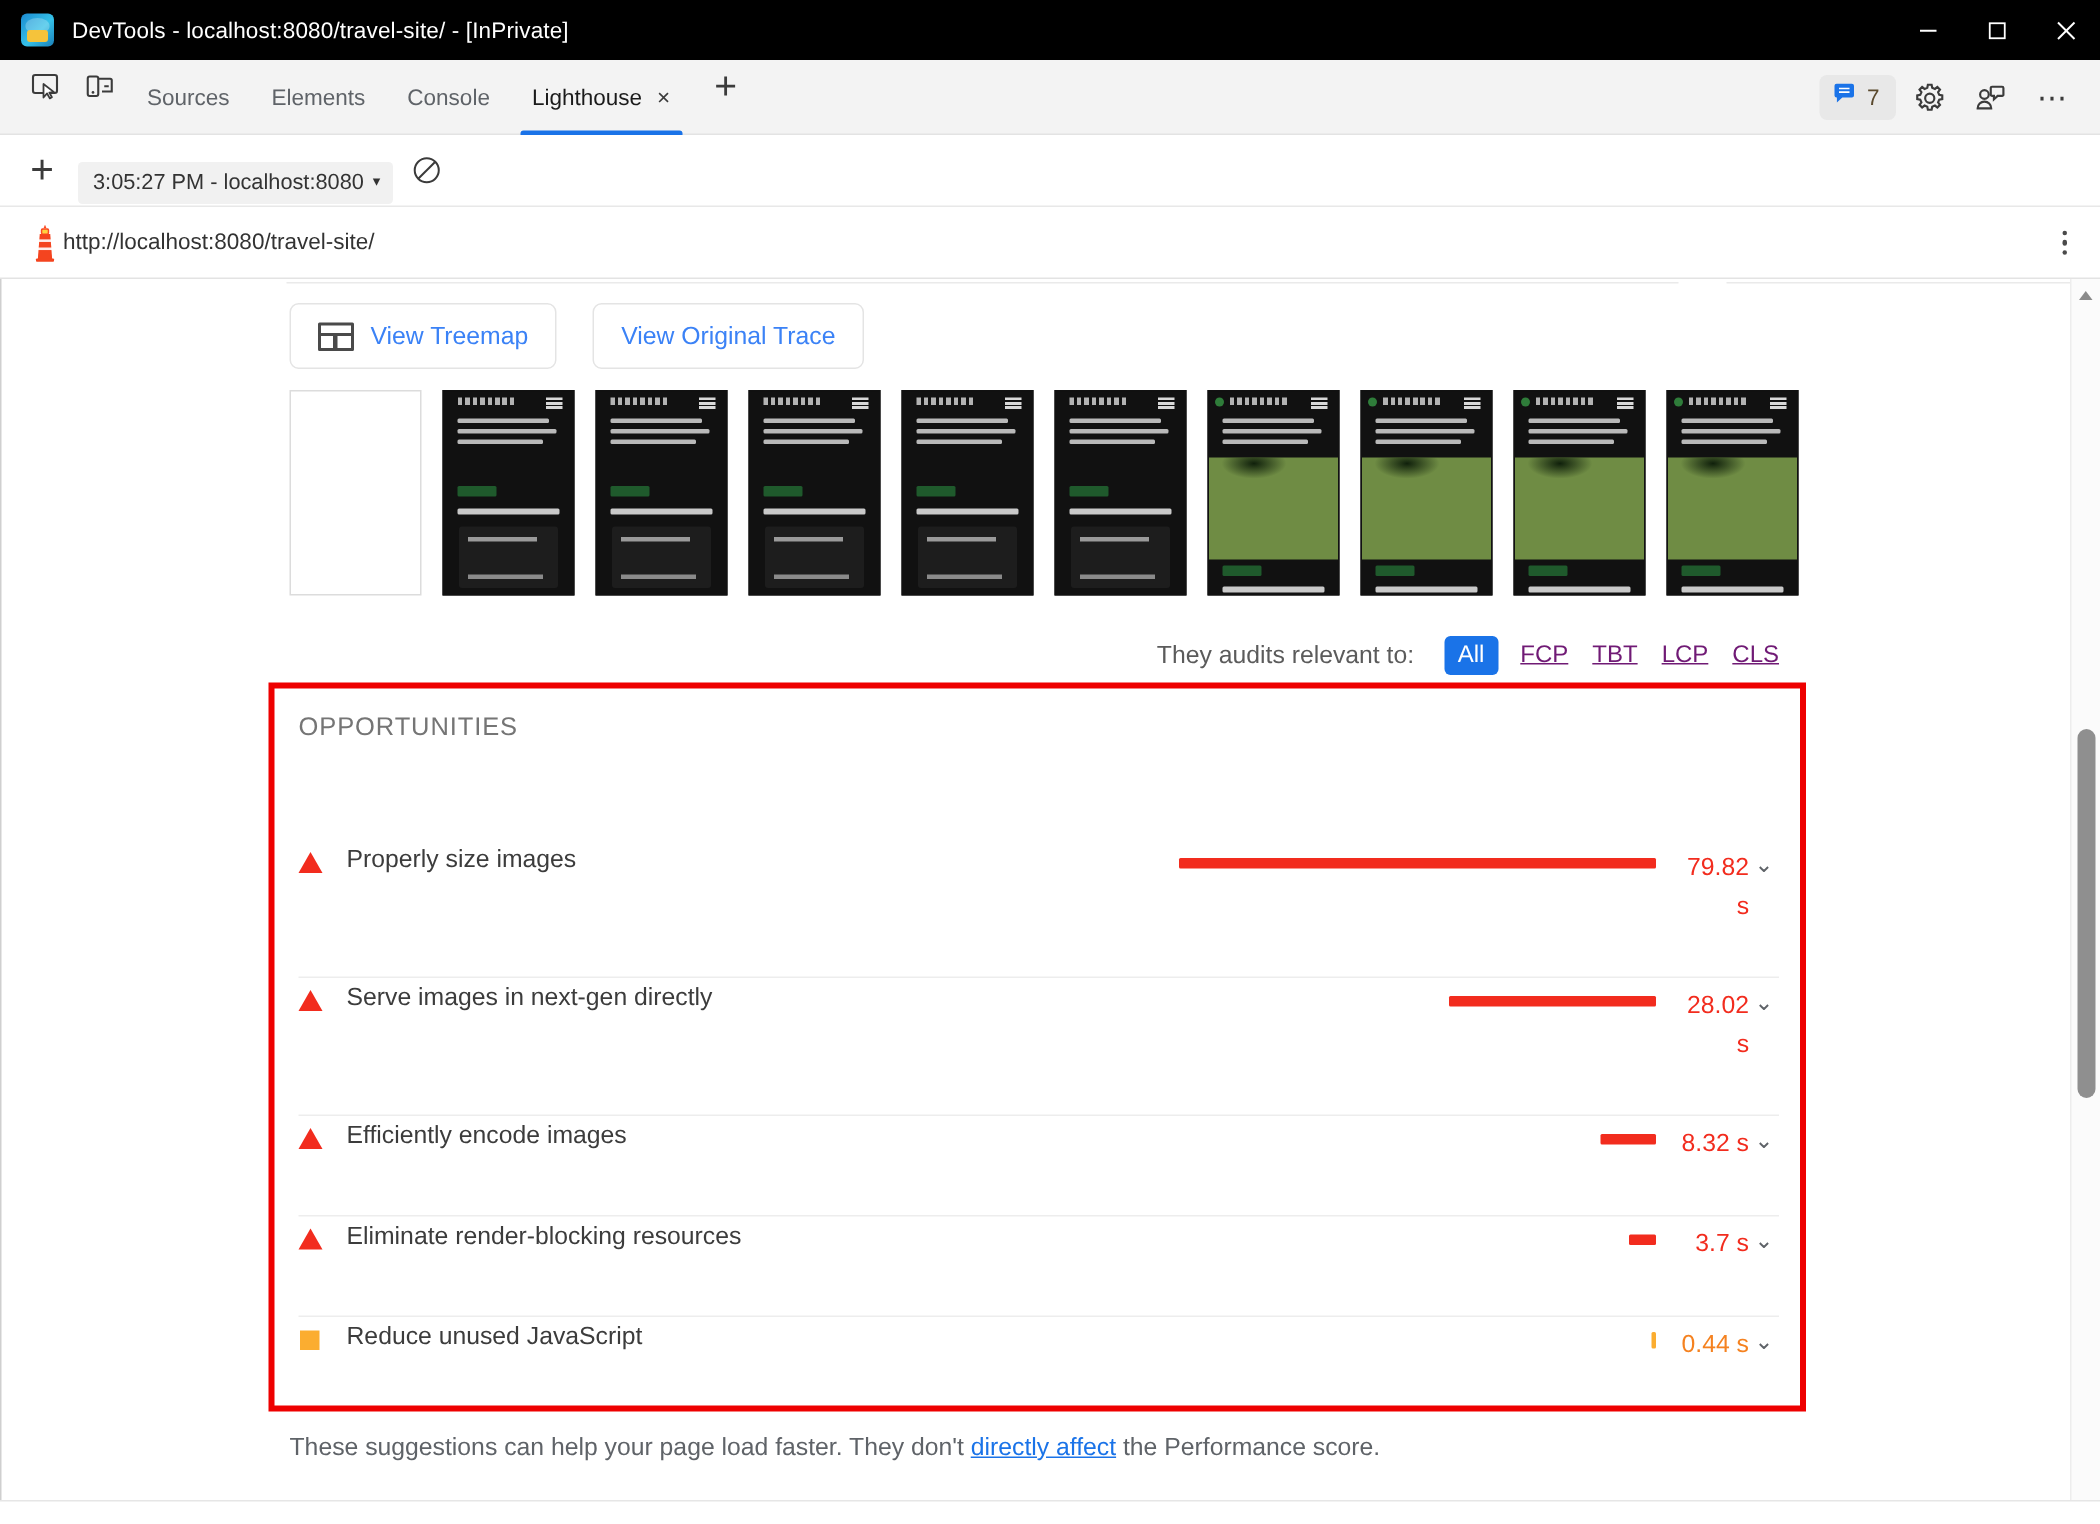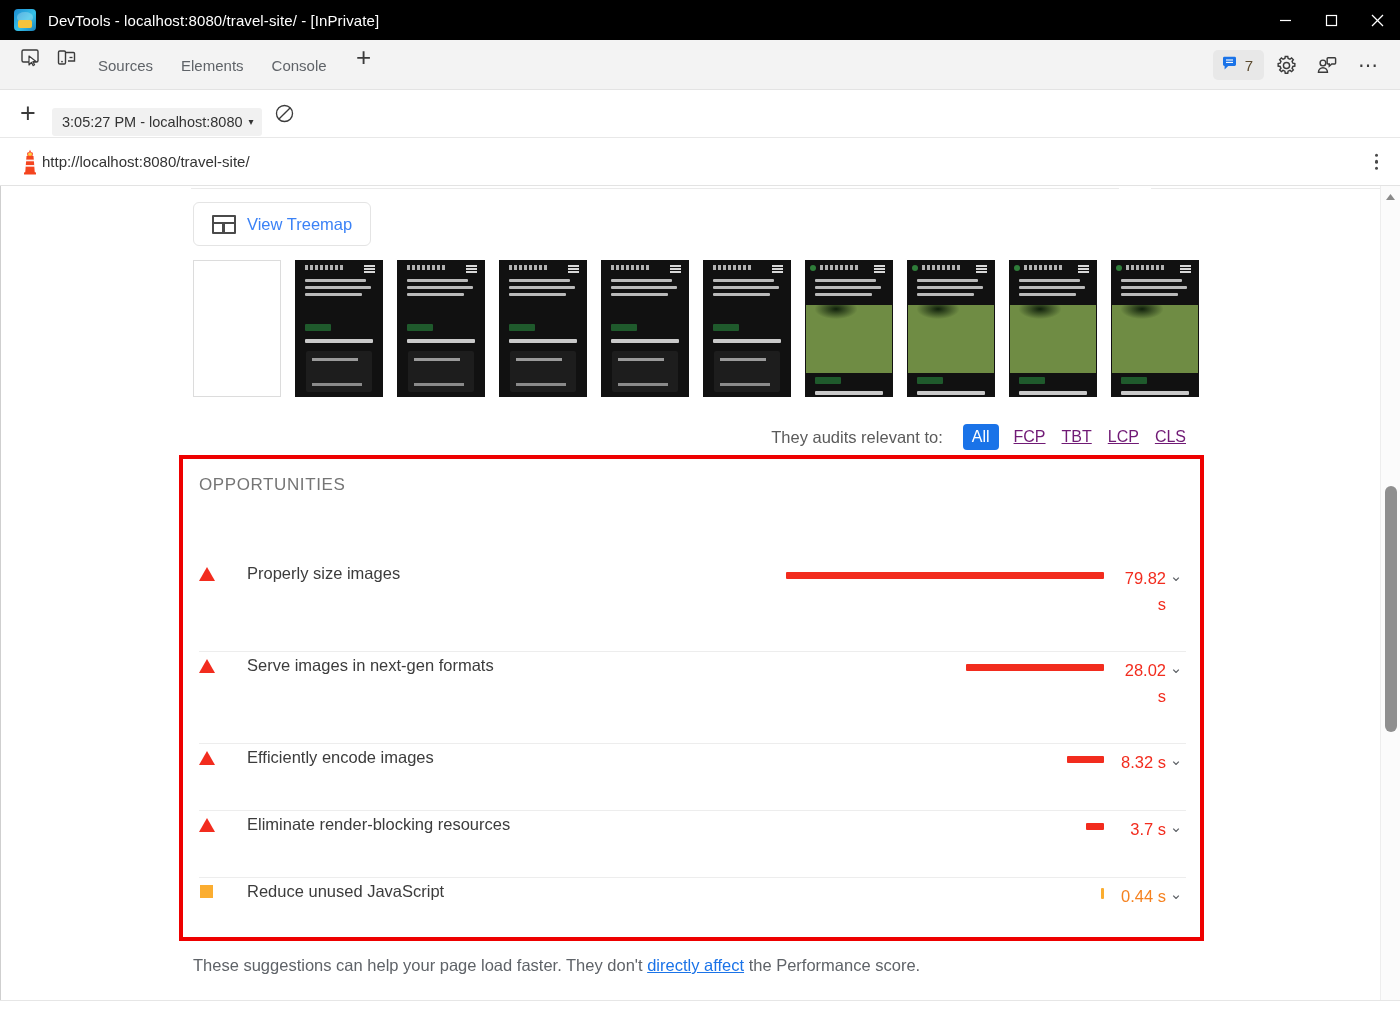--- a/index.html
+++ b/index.html
@@ -201,21 +201,21 @@
     display: flex; justify-content: space-between;
     font-size: 16.5px; color: #8a8a8a;
     padding-bottom: 12px; border-bottom: 1px solid #ededed;
   }
   .rows { position: absolute; left: 16px; right: 14px; top: 101px; }
   .opp-row {
     display: flex; align-items: flex-start;
     border-bottom: 1px solid #ededed;
     position: relative;
   }
-  .opp-left { display: flex; align-items: flex-start; gap: 32px; padding-top: 4px; }
+  .opp-left { display: flex; align-items: center; gap: 16px; padding-top: 4px; }
   .mark { width: 16px; flex: 0 0 auto; margin-top: 3px; }
   .tri {
     width: 0; height: 0; border-left: 8px solid transparent; border-right: 8px solid transparent;
     border-bottom: 14px solid #f22c1e;
   }
   .sq { width: 13px; height: 13px; background: #fbad30; margin-left: 1px; }
   .opp-name { font-size: 16.5px; color: #3c3c3c; white-space: nowrap; }
   .opp-right {
     margin-left: auto; display: flex; align-items: flex-start; gap: 0; padding-top: 6px;
   }
@@ -298,20 +298,24 @@
   </div>
 
   <div class="tab">
     <span>Sources</span>
   </div>
   <div class="tab">
     <span>Elements</span>
   </div>
   <div class="tab">
     <span>Console</span>
+  </div>
+  <div class="tab active">
+    <span>Lighthouse</span>
+    <span class="tab-close">×</span>
   </div>
   <div class="tab-plus">+</div>
 
   <div class="ts-right">
     <div class="badge-pill">
       <span>
         <svg width="17" height="17" viewBox="0 0 17 17">
           <path d="M2 3.2 a1.4 1.4 0 0 1 1.4-1.4 h10.2 a1.4 1.4 0 0 1 1.4 1.4 v6.4 a1.4 1.4 0 0 1 -1.4 1.4 H7.2 L3.6 14.4 V11 H3.4 A1.4 1.4 0 0 1 2 9.6 Z" fill="#1a73e8"></path>
           <line x1="5" y1="5" x2="12" y2="5" stroke="#fff" stroke-width="1.1"></line>
           <line x1="5" y1="7.4" x2="12" y2="7.4" stroke="#fff" stroke-width="1.1"></line>
@@ -374,20 +378,23 @@
   <div class="report-inner">
 
     <div class="top-divider"></div>
     <div class="top-divider2"></div>
 
     <div class="btn-row">
       <div class="ghost-btn">
         <span class="treemap-ico"></span>
         <span>View Treemap</span>
       </div>
+      <div class="ghost-btn">
+        <span>View Original Trace</span>
+      </div>
     </div>
 
     <div class="filmstrip">
       <div class="shot"></div>
 
       <div class="shot dark">
         <div class="sh-logo"></div>
         <div class="sh-burger"></div>
         <div class="sh-lines">
             <i class="w90"></i>
@@ -554,21 +561,21 @@
             </div>
             <div class="chev">⌄</div>
           </div>
         </div>
 
         <div class="opp-row" style="height:92px">
           <div class="opp-left">
             <div class="mark">
                 <div class="tri"></div>
               </div>
-            <div class="opp-name">Serve images in next-gen formats</div>
+            <div class="opp-name">Serve images in next-gen directly</div>
           </div>
           <div class="opp-right">
             <div class="bar-wrap">
               <div class="bar" style="width:138px"></div>
             </div>
             <div class="val">
               <span>28.02</span><br>
               <span>s</span>
             </div>
             <div class="chev">⌄</div>

